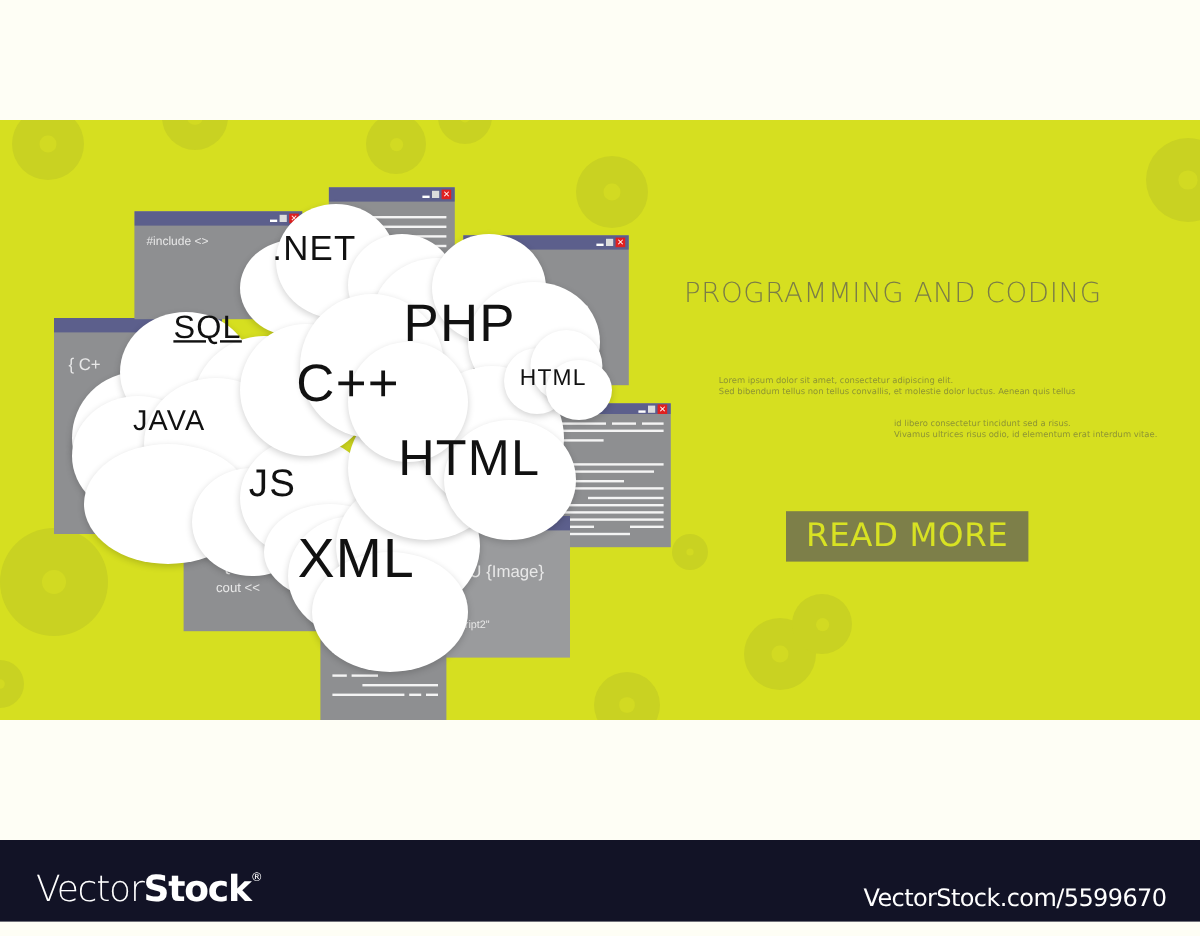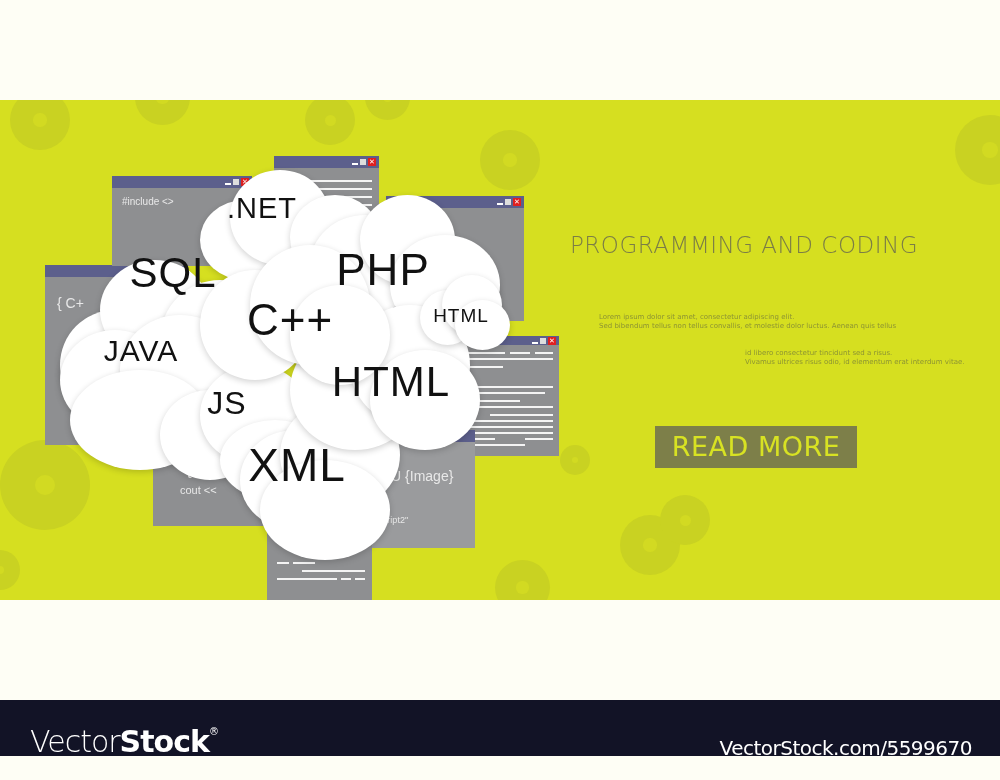--- a/index.html
+++ b/index.html
@@ -19,21 +19,21 @@
   .win .line { position: absolute; height: 2px; background: #f4f4f4; }
 
   .cloud { position: absolute; }
   .cloud .puff { position: absolute; border-radius: 50%; background: #fff; box-shadow: 0 2px 6px rgba(0,0,0,0.18); }
   .cloud-label { position: absolute; color: #111; font-family: "Liberation Sans", sans-serif; white-space: nowrap; transform: translate(-50%, -50%); letter-spacing: 1px; z-index: 50; }
 
   .title { position: absolute; left: 570px; top: 232px; color: #7b7d46; font-family: "DejaVu Sans", sans-serif; font-size: 23px; letter-spacing: 0.5px; white-space: nowrap; font-weight: 300; }
   .lorem { position: absolute; color: #8d9433; font-size: 7px; font-family: "DejaVu Sans", sans-serif; line-height: 9px; white-space: nowrap; }
   .read-more { position: absolute; left: 655px; top: 426px; width: 202px; height: 42px; background: #7d7f49; color: #d8e223; font-size: 27px; font-family: "DejaVu Sans", sans-serif; text-align: center; line-height: 42px; letter-spacing: 0.5px; cursor: pointer; border: none; }
 
-  .footer { position: absolute; left: 0; top: 700px; width: 1000px; height: 56px; background: #121326; }
+  .footer { position: absolute; left: 0; top: 700px; width: 1000px; height: 68px; background: #121326; }
   .logo { position: absolute; left: 30px; top: 24px; color: #fff; font-size: 30px; font-family: "DejaVu Sans", sans-serif; letter-spacing: -1px; }
   .logo .light { font-weight: 300; }
   .logo .bold { font-weight: bold; }
   .logo .reg { font-size: 10px; vertical-align: top; position: relative; top: 2px; }
   .footer-url { position: absolute; right: 28px; top: 36px; color: #fff; font-size: 20px; font-family: "DejaVu Sans", sans-serif; letter-spacing: -0.5px; }
 </style>
 </head>
 <body>
 
 <div class="page">
@@ -188,26 +188,26 @@
       <div class="puff" style="left:0px; top:10px; width:110px; height:110px;"></div>
       <div class="puff" style="left:50px; top:-15px; width:120px; height:120px;"></div>
       <div class="puff" style="left:90px; top:25px; width:100px; height:100px;"></div>
     </div>
     <div class="cloud" style="left:420px; top:180px;">
       <div class="puff" style="left:0px; top:10px; width:55px; height:55px;"></div>
       <div class="puff" style="left:22px; top:-5px; width:60px; height:60px;"></div>
       <div class="puff" style="left:35px; top:20px; width:55px; height:50px;"></div>
     </div>
 
-    <span class="cloud-label" style="left:173px; top:173px; font-size:42px;">SQL</span>
+    <span class="cloud-label" style="left:173px; top:173px; font-size:27px;text-decoration:underline;">SQL</span>
     <span class="cloud-label" style="left:262px; top:108px; font-size:29px;">.NET</span>
     <span class="cloud-label" style="left:383px; top:170px; font-size:44px;">PHP</span>
     <span class="cloud-label" style="left:290px; top:220px; font-size:44px;">C++</span>
     <span class="cloud-label" style="left:461px; top:216px; font-size:19px;">HTML</span>
-    <span class="cloud-label" style="left:141px; top:251px; font-size:30px;">JAVA</span>
+    <span class="cloud-label" style="left:141px; top:251px; font-size:24px;">JAVA</span>
     <span class="cloud-label" style="left:227px; top:303px; font-size:32px;">JS</span>
     <span class="cloud-label" style="left:391px; top:282px; font-size:42px;">HTML</span>
     <span class="cloud-label" style="left:297px; top:365px; font-size:46px;">XML</span>
   </div>
 
   <div class="title">PROGRAMMING AND CODING</div>
 
   <div class="lorem" style="left:745px; top:349px;">
     <div>id libero consectetur tincidunt sed a risus.</div>
     <div>Vivamus ultrices risus odio, id elementum erat interdum vitae.</div>

